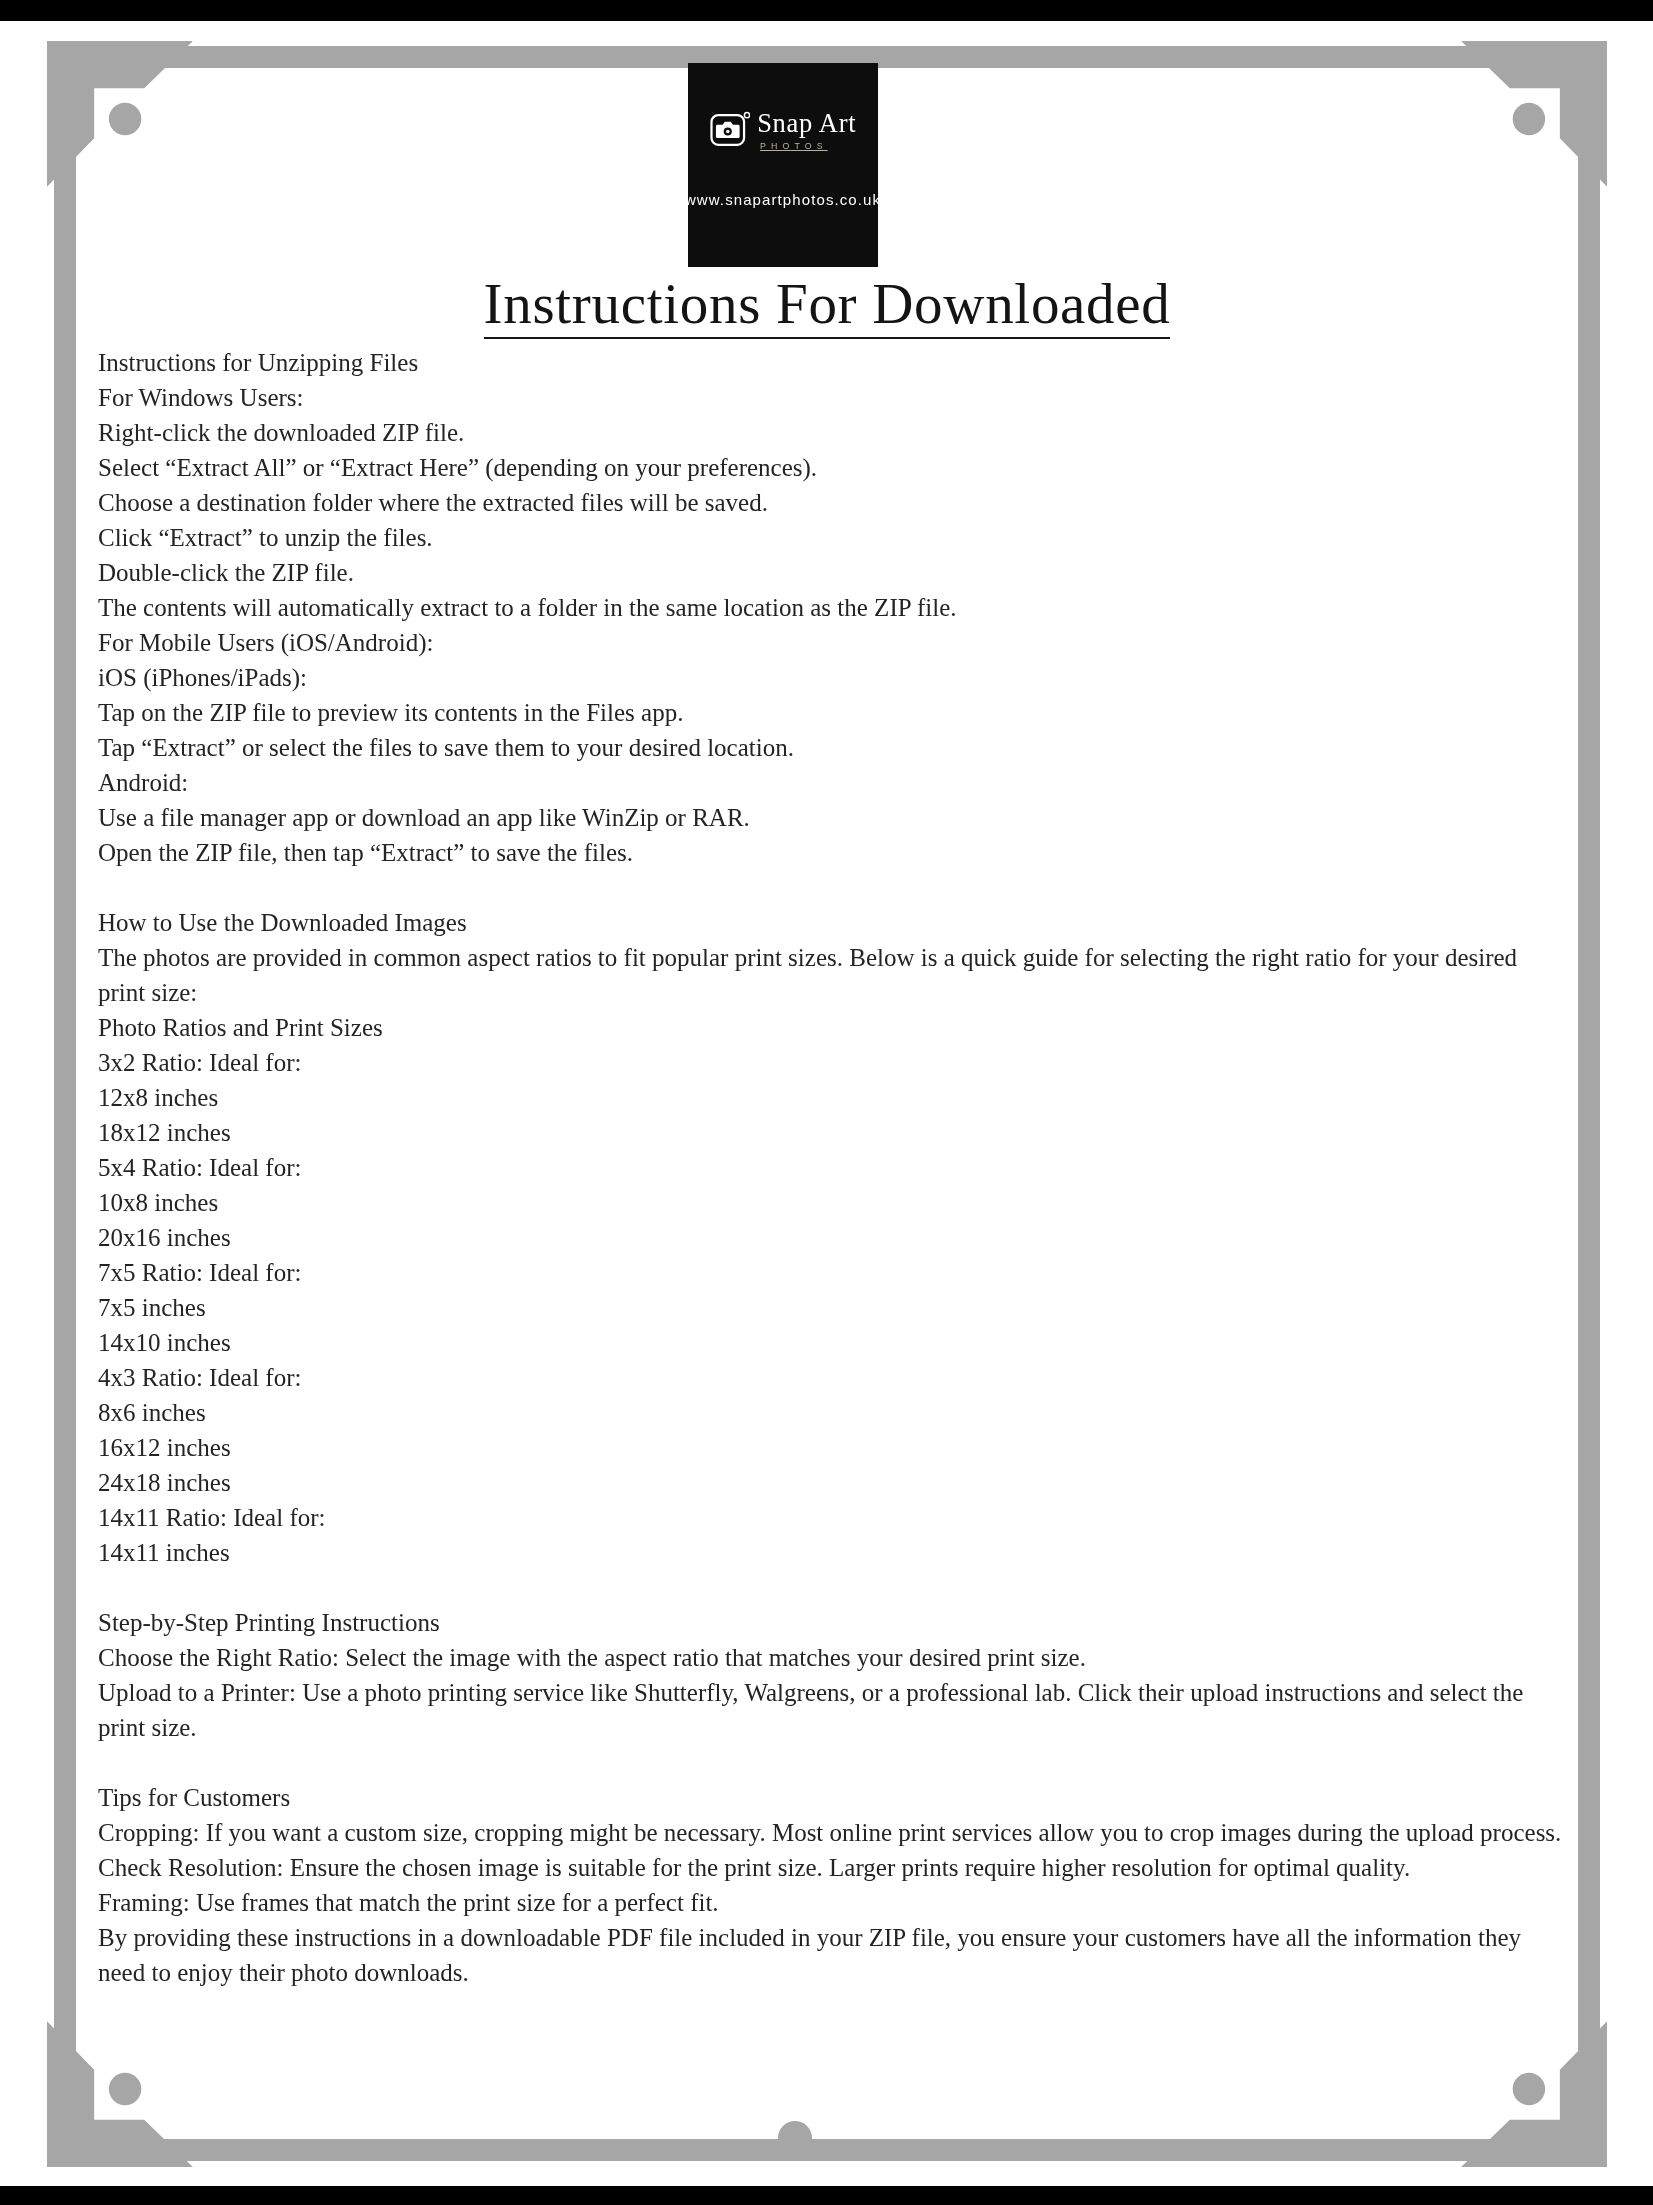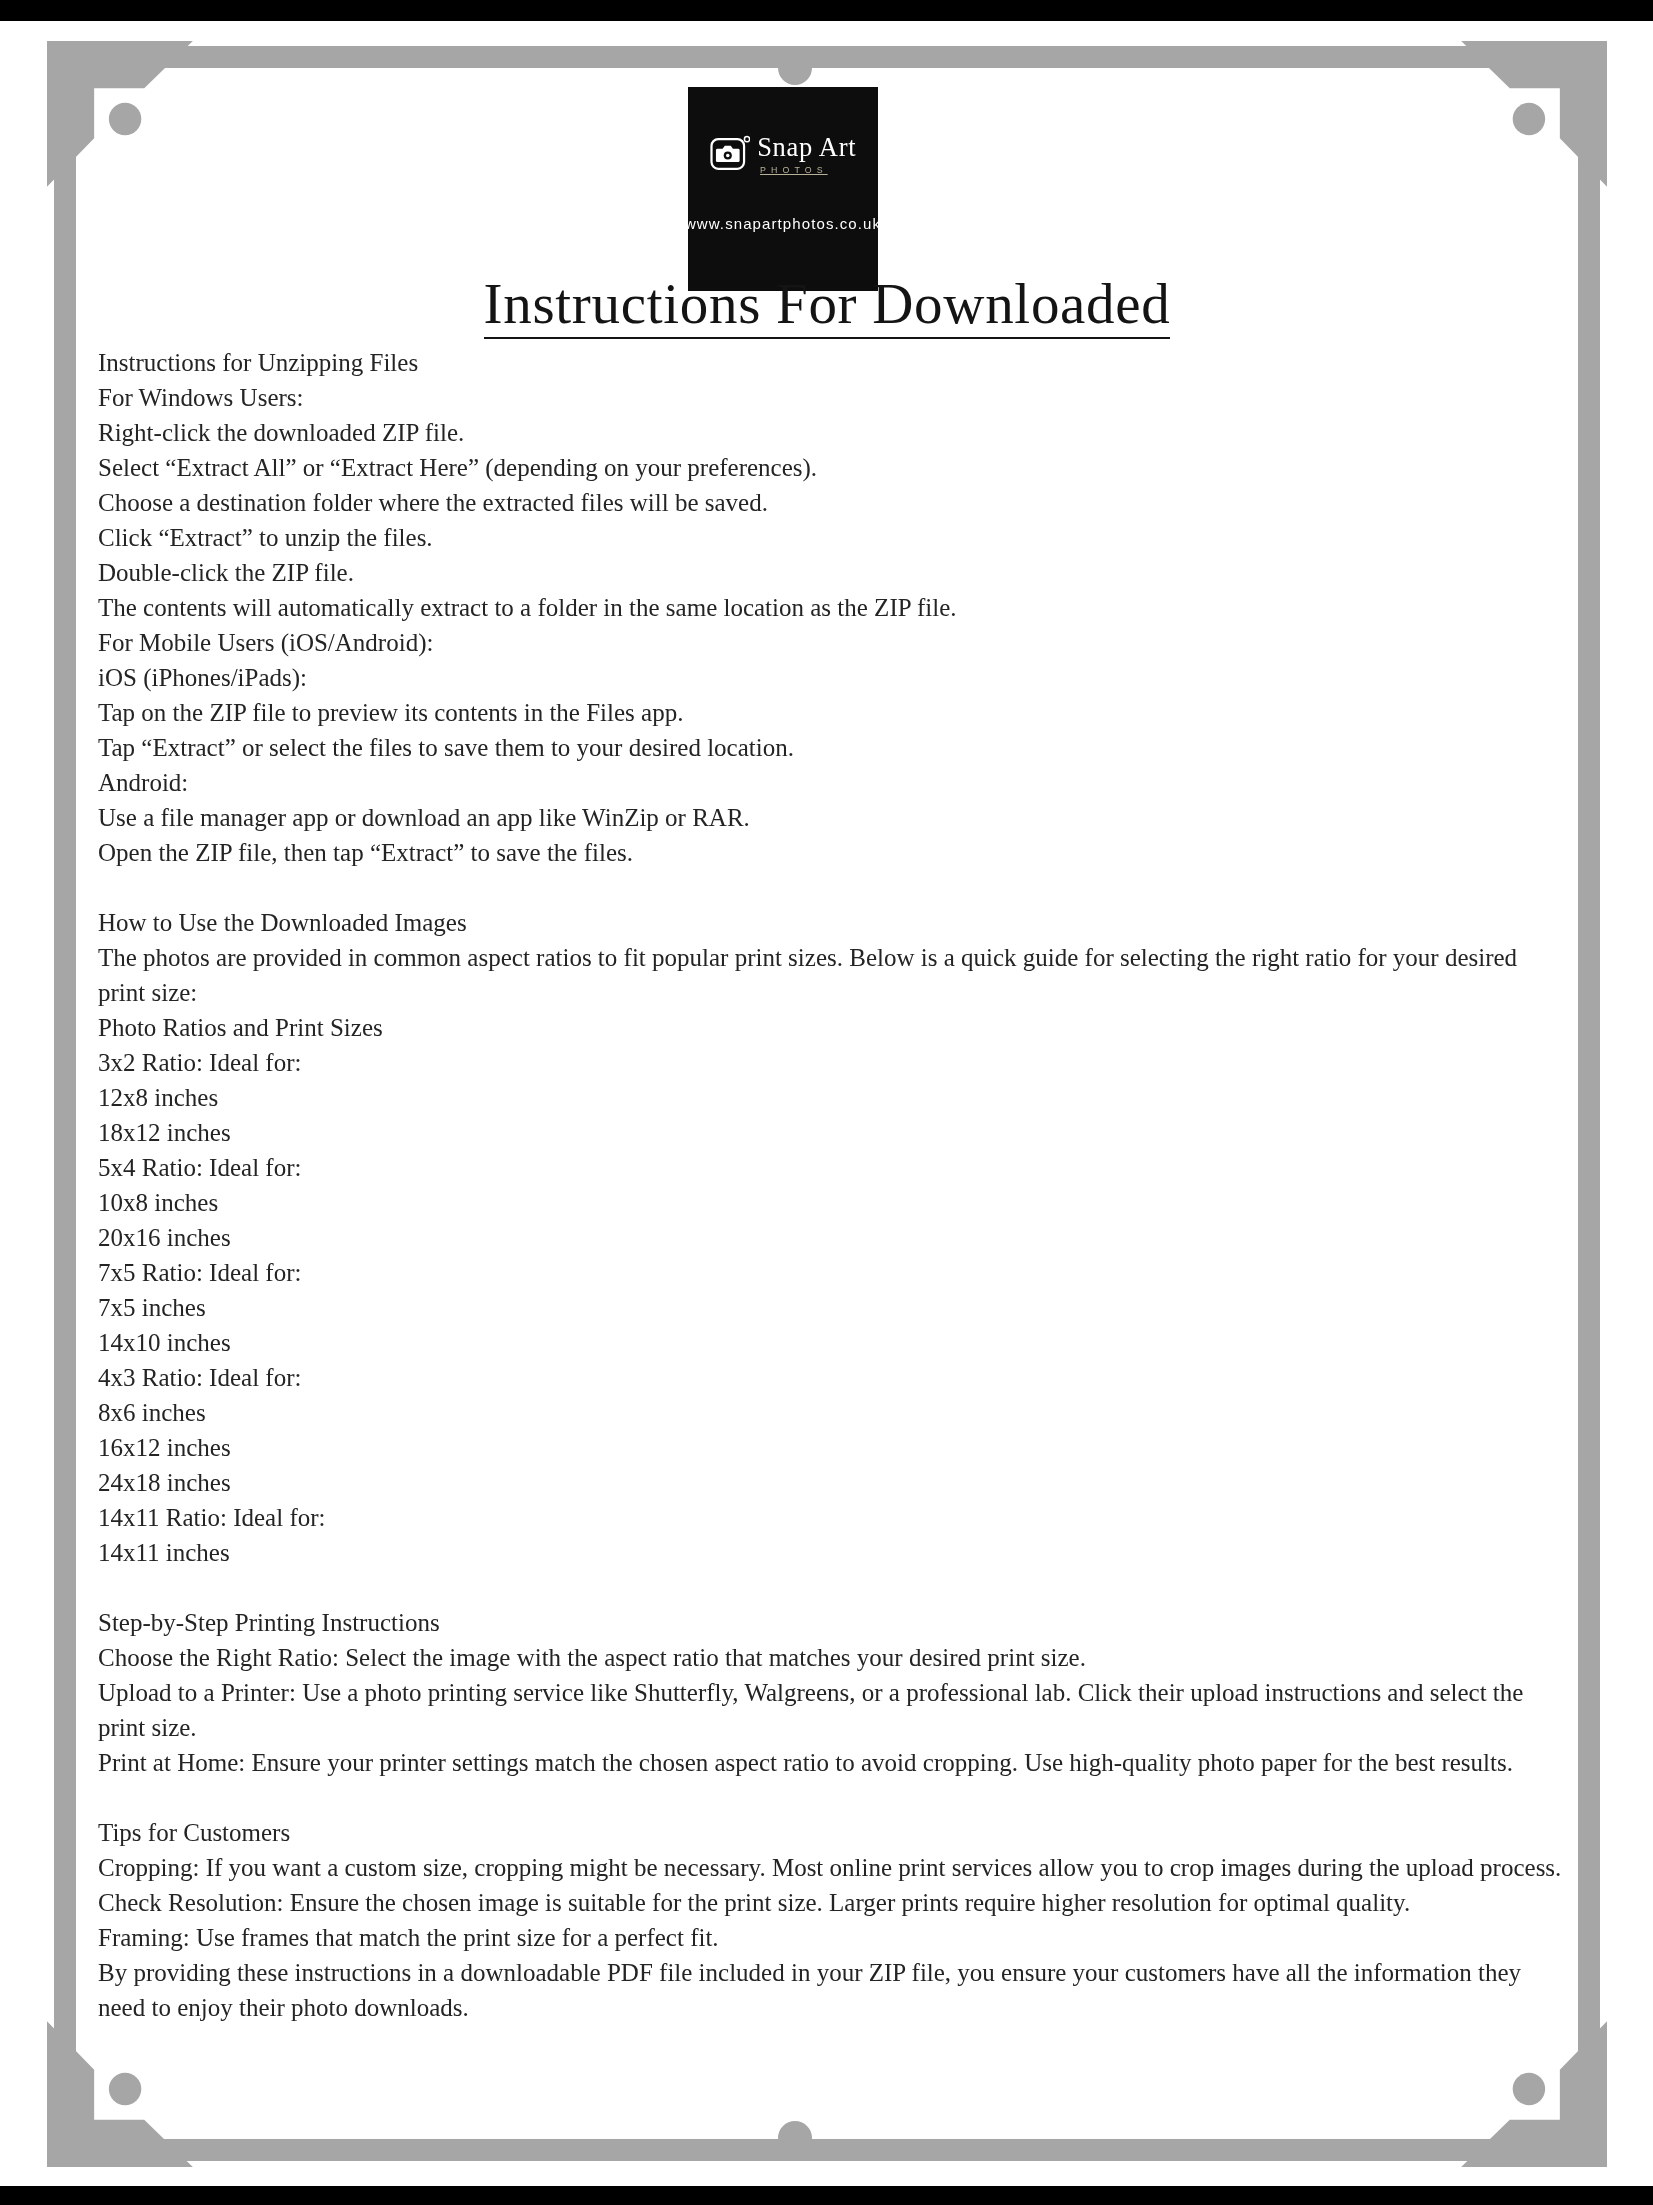--- a/index.html
+++ b/index.html
@@ -33,21 +33,21 @@
   .bump.top    { left: 778px; top: 51px; }
   .bump.bottom { left: 778px; bottom: 50px; }
 
   
   .logo-box {
     position: absolute; left: 688px; top: 63px;
     width: 190px; height: 204px;
     background: #0d0d0d;
     z-index: 2;
     display: flex; flex-direction: column; align-items: center;
-    box-sizing: border-box; padding-top: 46px; margin-top: 24px;
+    box-sizing: border-box; padding-top: 46px;
   }
   .logo-row { display: flex; align-items: center; gap: 7.4px; }
   .brand-col { display: flex; flex-direction: column; }
   .brand {
     color: #ffffff; font-family: "Liberation Serif", serif;
     font-size: 26.5px; line-height: 28px; letter-spacing: 0.7px;
   }
   .brand-sub {
     color: #b9b09a; font-family: "Liberation Sans", sans-serif;
     font-size: 8.8px; letter-spacing: 5.1px; margin-top: 4.4px; margin-left: 2.9px; text-decoration: underline;
@@ -163,21 +163,20 @@
     <div class="line">4x3 Ratio: Ideal for:</div>
     <div class="line">8x6 inches</div>
     <div class="line">16x12 inches</div>
     <div class="line">24x18 inches</div>
     <div class="line">14x11 Ratio: Ideal for:</div>
     <div class="line">14x11 inches</div>
     <div class="line"></div>
     <div class="line">Step-by-Step Printing Instructions</div>
     <div class="line">Choose the Right Ratio: Select the image with the aspect ratio that matches your desired print size.</div>
     <div class="line">Upload to a Printer: Use a photo printing service like Shutterfly, Walgreens, or a professional lab. Click their upload instructions and select the print size.</div>
-    <div class="line">Print at Home: Ensure your printer settings match the chosen aspect ratio to avoid cropping. Use high-quality photo paper for the best results.</div>
     <div class="line"></div>
     <div class="line">Tips for Customers</div>
     <div class="line">Cropping: If you want a custom size, cropping might be necessary. Most online print services allow you to crop images during the upload process.</div>
     <div class="line">Check Resolution: Ensure the chosen image is suitable for the print size. Larger prints require higher resolution for optimal quality.</div>
     <div class="line">Framing: Use frames that match the print size for a perfect fit.</div>
     <div class="line">By providing these instructions in a downloadable PDF file included in your ZIP file, you ensure your customers have all the information they need to enjoy their photo downloads.</div>
   </div>
 
 
 </body></html>

